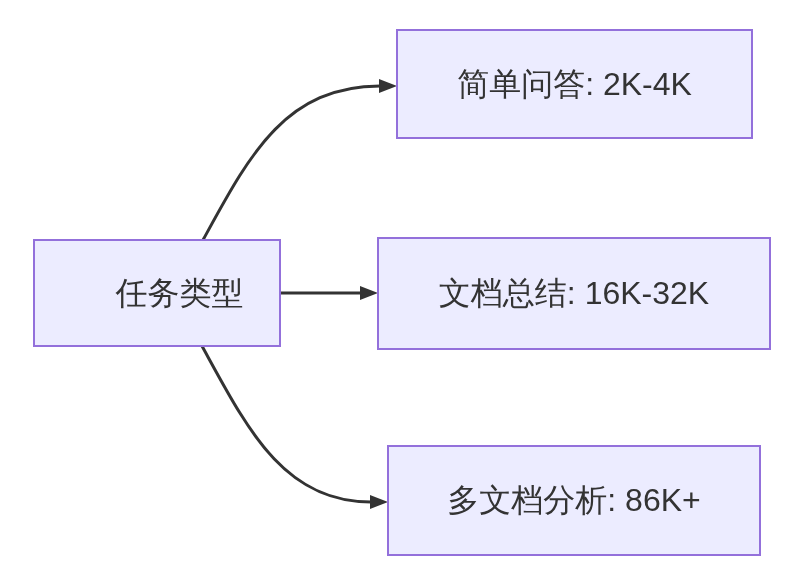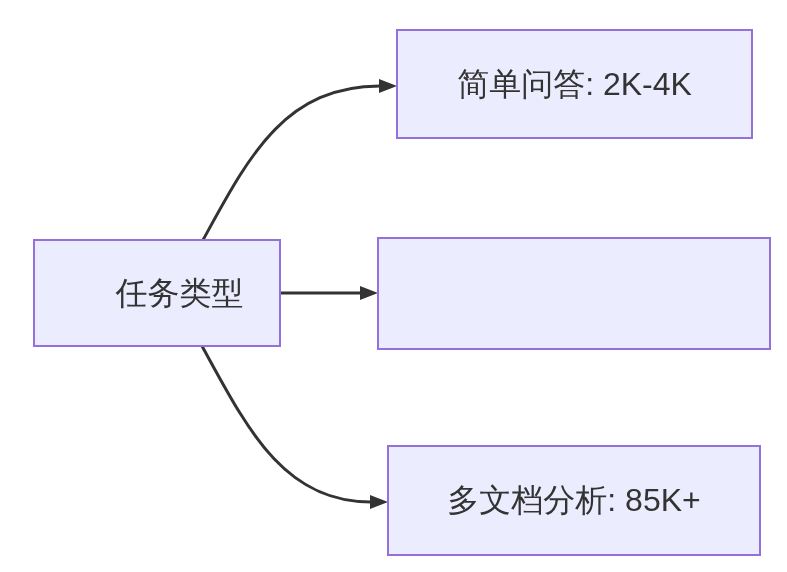--- a/index.html
+++ b/index.html
@@ -71,15 +71,16 @@
     <path class="edge" d="M 202 346 C 247 428, 283 502, 371 502" marker-end="url(#arrowhead)"></path>
 
     <rect class="node-rect" x="34" y="240" width="246" height="106"></rect>
     <rect class="node-rect" x="397" y="30" width="355" height="108"></rect>
     <rect class="node-rect" x="378" y="238" width="392" height="111"></rect>
     <rect class="node-rect" x="388" y="446" width="372" height="109"></rect>
   </svg>
 
   <div class="node-label label-root">任务类型</div>
   <div class="node-label label-b0">简单问答: 2K-4K</div>
-  <div class="node-label label-b2">多文档分析: 85K+</div>
+  <div class="node-label label-b1">文档总结: 16K-32K</div>
+  <div class="node-label label-b2">多文档分析: 86K+</div>
 
 </div>
 
 </body></html>

